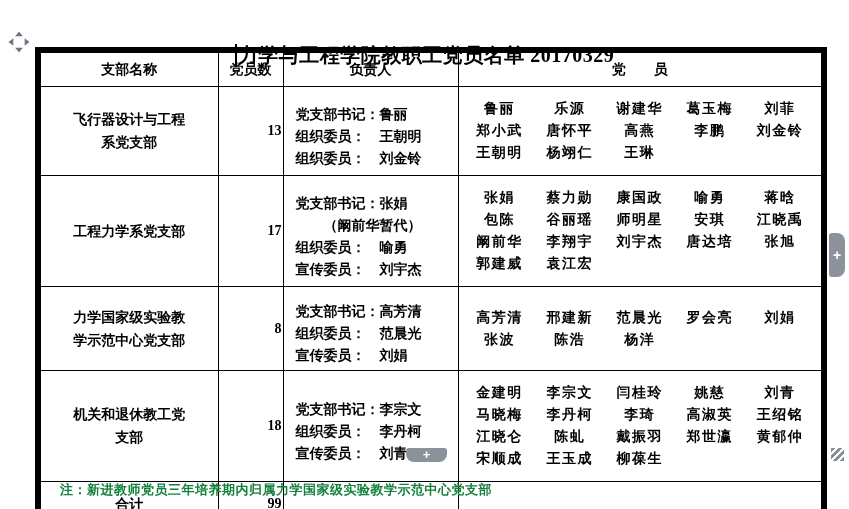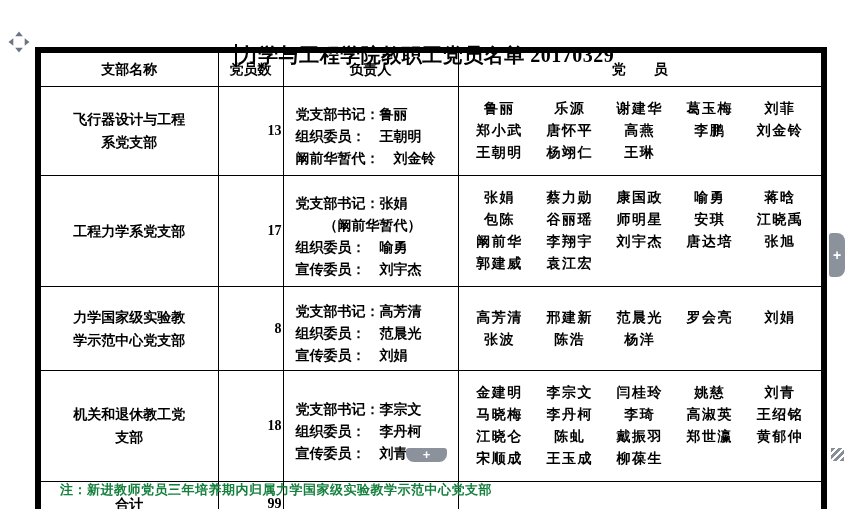--- a/index.html
+++ b/index.html
@@ -94,21 +94,21 @@
       <th>党　　员</th>
     </tr>
   </thead>
   <tbody>
       <tr style="height: 75px;">
         <td class="c-branch">飞行器设计与工程系党支部</td>
         <td class="c-count">13</td>
         <td class="c-leaders">
           <div class="leader-line">党支部书记：鲁丽</div>
           <div class="leader-line">组织委员：　王朝明</div>
-          <div class="leader-line">阚前华暂代：　刘金铃</div>
+          <div class="leader-line">组织委员：　刘金铃</div>
         </td>
         <td class="c-members">
           <div class="member-line">
             <span class="member-name">鲁丽</span>
             <span class="member-name">乐源</span>
             <span class="member-name">谢建华</span>
             <span class="member-name">葛玉梅</span>
             <span class="member-name">刘菲</span>
           </div>
           <div class="member-line">

